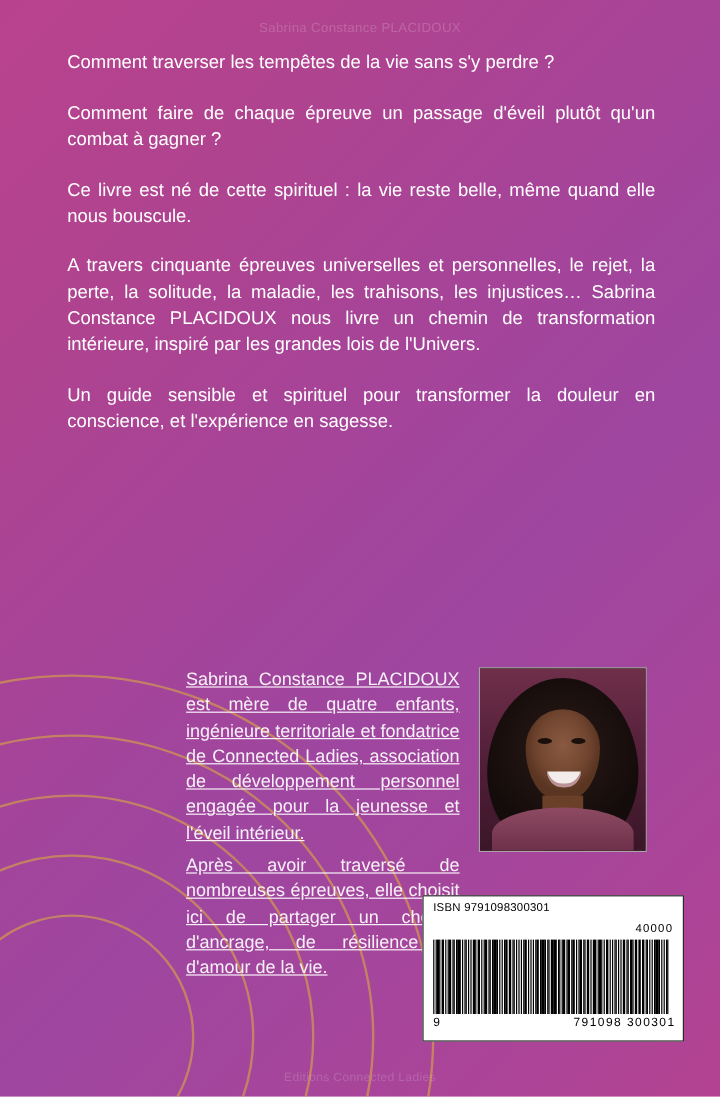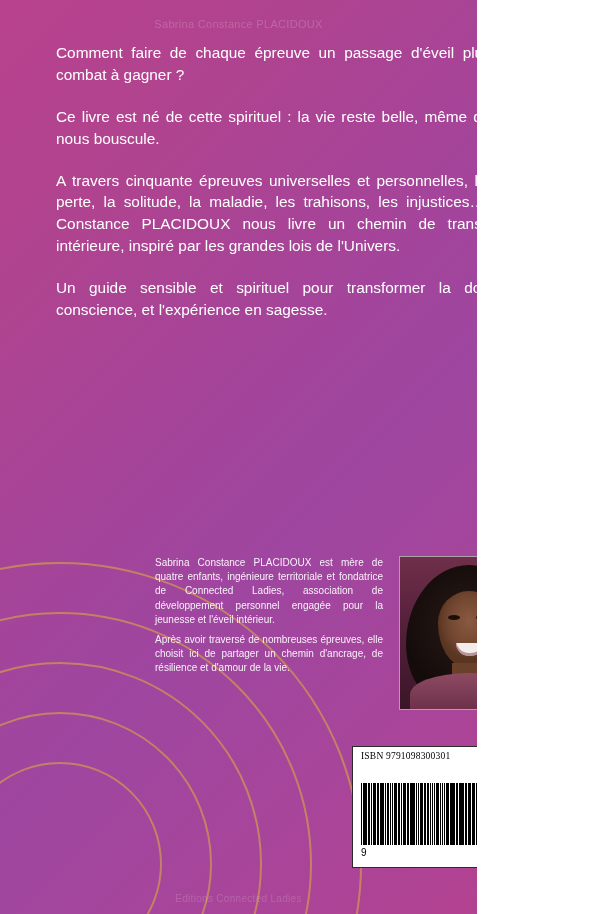--- a/index.html
+++ b/index.html
@@ -5,21 +5,21 @@
   html, body {
     margin: 0;
     padding: 0;
     background: #ffffff;
   }
   body {
     font-family: "Liberation Sans", sans-serif;
   }
   .page {
     position: relative;
-    width: 477px;
+    width: 600px;
     height: 914px;
     overflow: hidden;
     background: linear-gradient(135deg, #b9428e 0%, #b0438f 20%, #a4449a 45%, #9e46a0 60%, #a8459a 80%, #b34291 100%);
   }
   
   .arcs {
     position: absolute;
     left: -250px;
     bottom: -260px;
     width: 620px;
@@ -82,23 +82,24 @@
     left: 155px;
     top: 556px;
     width: 400px;
     display: flex;
     gap: 16px;
     align-items: flex-start;
   }
   .author-bio {
     width: 228px;
     color: rgba(255,255,255,0.92);
-    font-size: 10px;
+    font-size: 15px;
     line-height: 1.42;
     text-align: justify;
+    text-decoration: underline;
   }
   .author-bio p { margin: 0; }
   .author-bio p + p { margin-top: 6px; }
 
   .photo {
     width: 138px;
     height: 152px;
     border: 1px solid rgba(255,255,255,0.6);
     overflow: hidden;
     position: relative;
@@ -174,21 +175,21 @@
     left: 352px;
     top: 746px;
     width: 218px;
     height: 122px;
     background: #ffffff;
     border: 1px solid #2b2b2b;
     box-sizing: border-box;
     padding: 4px 6px 2px 6px;
   }
   .isbn-text {
-    font-family: Liberation Serif, serif;
+    font-family: Liberation Sans, sans-serif;
     font-size: 9.5px;
     color: #000;
     letter-spacing: 0.2px;
     margin-left: 2px;
   }
   .isbn-right {
     position: absolute;
     right: 8px;
     top: 22px;
     font-family: "Liberation Sans", sans-serif;
@@ -233,20 +234,21 @@
     <div class="arc a1"></div>
     <div class="arc a2"></div>
     <div class="arc a3"></div>
     <div class="arc a4"></div>
     <div class="arc a5"></div>
   </div>
 
   <div class="top-faded">Sabrina Constance PLACIDOUX</div>
 
   <div class="blurb">
+    <p>Comment traverser les tempêtes de la vie sans s'y perdre ?</p>
     <p>Comment faire de chaque épreuve un passage d'éveil plutôt qu'un combat à gagner ?</p>
     <p>Ce livre est né de cette spirituel : la vie reste belle, même quand elle nous bouscule.</p>
     <p>A travers cinquante épreuves universelles et personnelles, le rejet, la perte, la solitude, la maladie, les trahisons, les injustices… Sabrina Constance PLACIDOUX nous livre un chemin de transformation intérieure, inspiré par les grandes lois de l'Univers.</p>
     <p class="last">Un guide sensible et spirituel pour transformer la douleur en conscience, et l'expérience en sagesse.</p>
   </div>
 
   <div class="author-block">
     <div class="author-bio">
       <p>Sabrina Constance PLACIDOUX est mère de quatre enfants, ingénieure territoriale et fondatrice de Connected Ladies, association de développement personnel engagée pour la jeunesse et l'éveil intérieur.</p>
       <p>Après avoir traversé de nombreuses épreuves, elle choisit ici de partager un chemin d'ancrage, de résilience et d'amour de la vie.</p>

